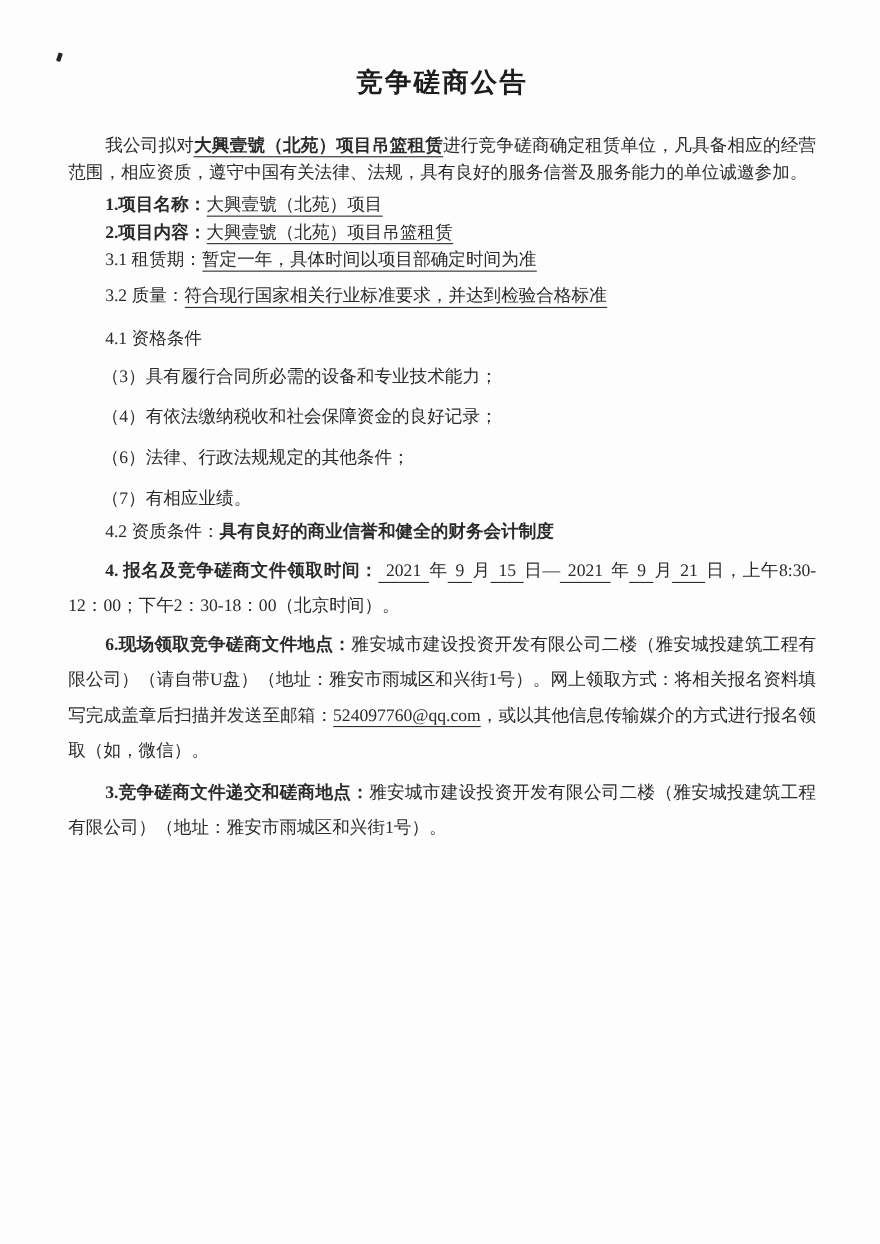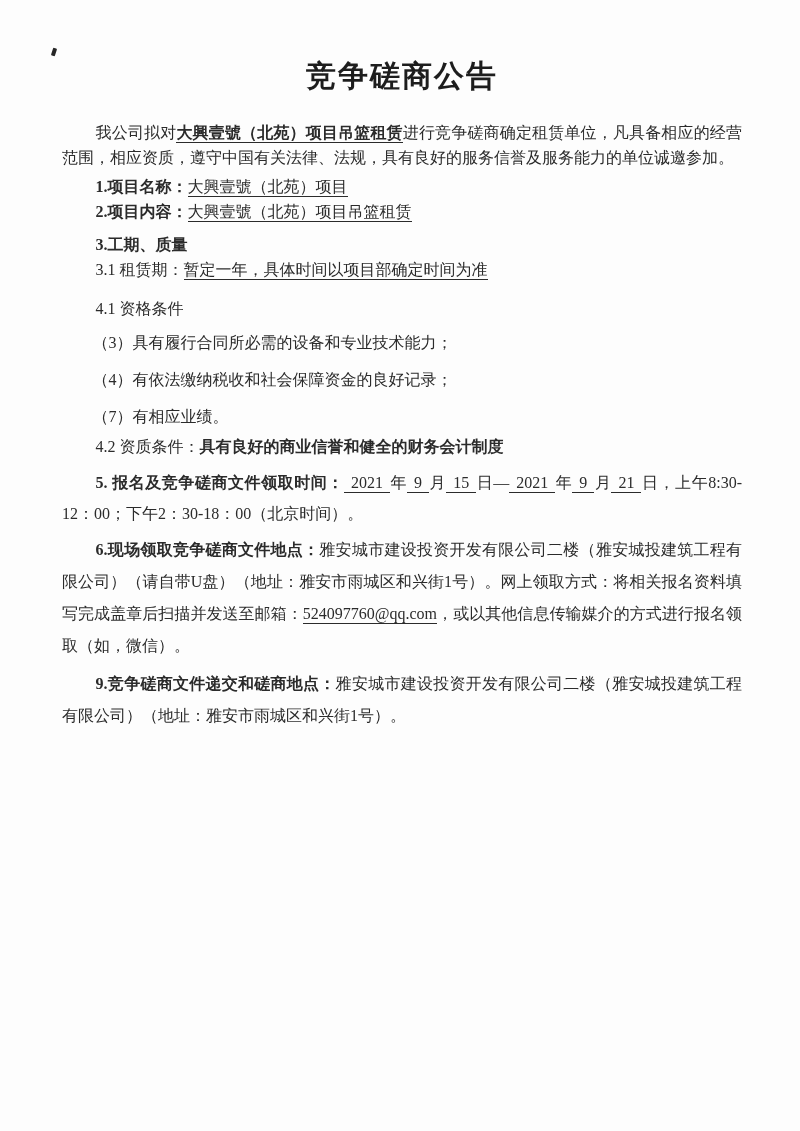--- a/index.html
+++ b/index.html
@@ -18,21 +18,21 @@
     font-size: 16px;
     overflow: hidden;
   }
   .content {
     padding: 56px 58px 0 62px;
   }
   .doc-title {
     margin: 0;
     text-align: center;
     font-family: "Liberation Sans", "DejaVu Sans", sans-serif;
-    font-size: 30px;
+    font-size: 24px;
     font-weight: 700;
     letter-spacing: 2px;
     line-height: 40px;
     color: #1d1d1d;
   }
   p {
     margin: 0;
     text-align: justify;
     overflow-wrap: anywhere;
   }
@@ -81,35 +81,36 @@
   <div class="content">
 
     <h1 class="doc-title">竞争磋商公告</h1>
 
     <p class="intro indent"><span>我公司拟对</span><span class="b u">大興壹號（北苑）项目吊篮租赁</span><span>进行竞争磋商确定租赁单位，凡具备相应的经营范围，相应资质，遵守中国有关法律、法规，具有良好的服务信誉及服务能力的单位诚邀参加。</span></p>
 
     <p class="p-item1 indent"><span class="b">1.项目名称：</span><span class="u">大興壹號（北苑）项目</span></p>
 
     <p class="p-item2 indent"><span class="b">2.项目内容：</span><span class="u">大興壹號（北苑）项目吊篮租赁</span></p>
 
-    <p class="p-item3 indent b">3.工期、质量</p>
 
     <p class="p-item3_1 indent"><span>3.1 租赁期：</span><span class="u">暂定一年，具体时间以项目部确定时间为准</span></p>
 
+    <p class="p-item3_2 indent"><span>3.2 质量：</span><span class="u">符合现行国家相关行业标准要求，并达到检验合格标准</span></p>
 
 
     <p class="p-item4_1 indent">4.1 资格条件</p>
 
     <p class="p-cond indent-cond">（3）具有履行合同所必需的设备和专业技术能力；</p>
     <p class="p-cond indent-cond">（4）有依法缴纳税收和社会保障资金的良好记录；</p>
+    <p class="p-cond indent-cond">（6）法律、行政法规规定的其他条件；</p>
     <p class="p-cond indent-cond">（7）有相应业绩。</p>
 
     <p class="p-item4_2 indent"><span>4.2 资质条件：</span><span class="b">具有良好的商业信誉和健全的财务会计制度</span></p>
 
-    <p class="p-item5 indent"><span class="b">5. 报名及竞争磋商文件领取时间：</span><span class="u blank">2021</span><span>年</span><span class="u blank">9</span><span>月</span><span class="u blank">15</span><span>日</span><span>—</span><span class="u blank">2021</span><span>年</span><span class="u blank">9</span><span>月</span><span class="u blank">21</span><span>日，上午8:30-12：00；下午2：30-18：00（北京时间）。</span></p>
+    <p class="p-item5 indent"><span class="b">4. 报名及竞争磋商文件领取时间：</span><span class="u blank">2021</span><span>年</span><span class="u blank">9</span><span>月</span><span class="u blank">15</span><span>日</span><span>—</span><span class="u blank">2021</span><span>年</span><span class="u blank">9</span><span>月</span><span class="u blank">21</span><span>日，上午8:30-12：00；下午2：30-18：00（北京时间）。</span></p>
 
     <p class="p-item6 indent"><span class="b">6.现场领取竞争磋商文件地点：</span><span>雅安城市建设投资开发有限公司二楼（雅安城投建筑工程有限公司）（请自带U盘）（地址：雅安市雨城区和兴街1号）。网上领取方式：将相关报名资料填写完成盖章后扫描并发送至邮箱：</span><span class="u">524097760@qq.com</span><span>，或以其他信息传输媒介的方式进行报名领取（如，微信）。</span></p>
 
 
-    <p class="p-item8 indent"><span class="b">9.竞争磋商文件递交和磋商地点：</span><span>雅安城市建设投资开发有限公司二楼（雅安城投建筑工程有限公司）（地址：雅安市雨城区和兴街1号）。</span></p>
+    <p class="p-item8 indent"><span class="b">3.竞争磋商文件递交和磋商地点：</span><span>雅安城市建设投资开发有限公司二楼（雅安城投建筑工程有限公司）（地址：雅安市雨城区和兴街1号）。</span></p>
 
   </div>
 </div>
 
 </body></html>

